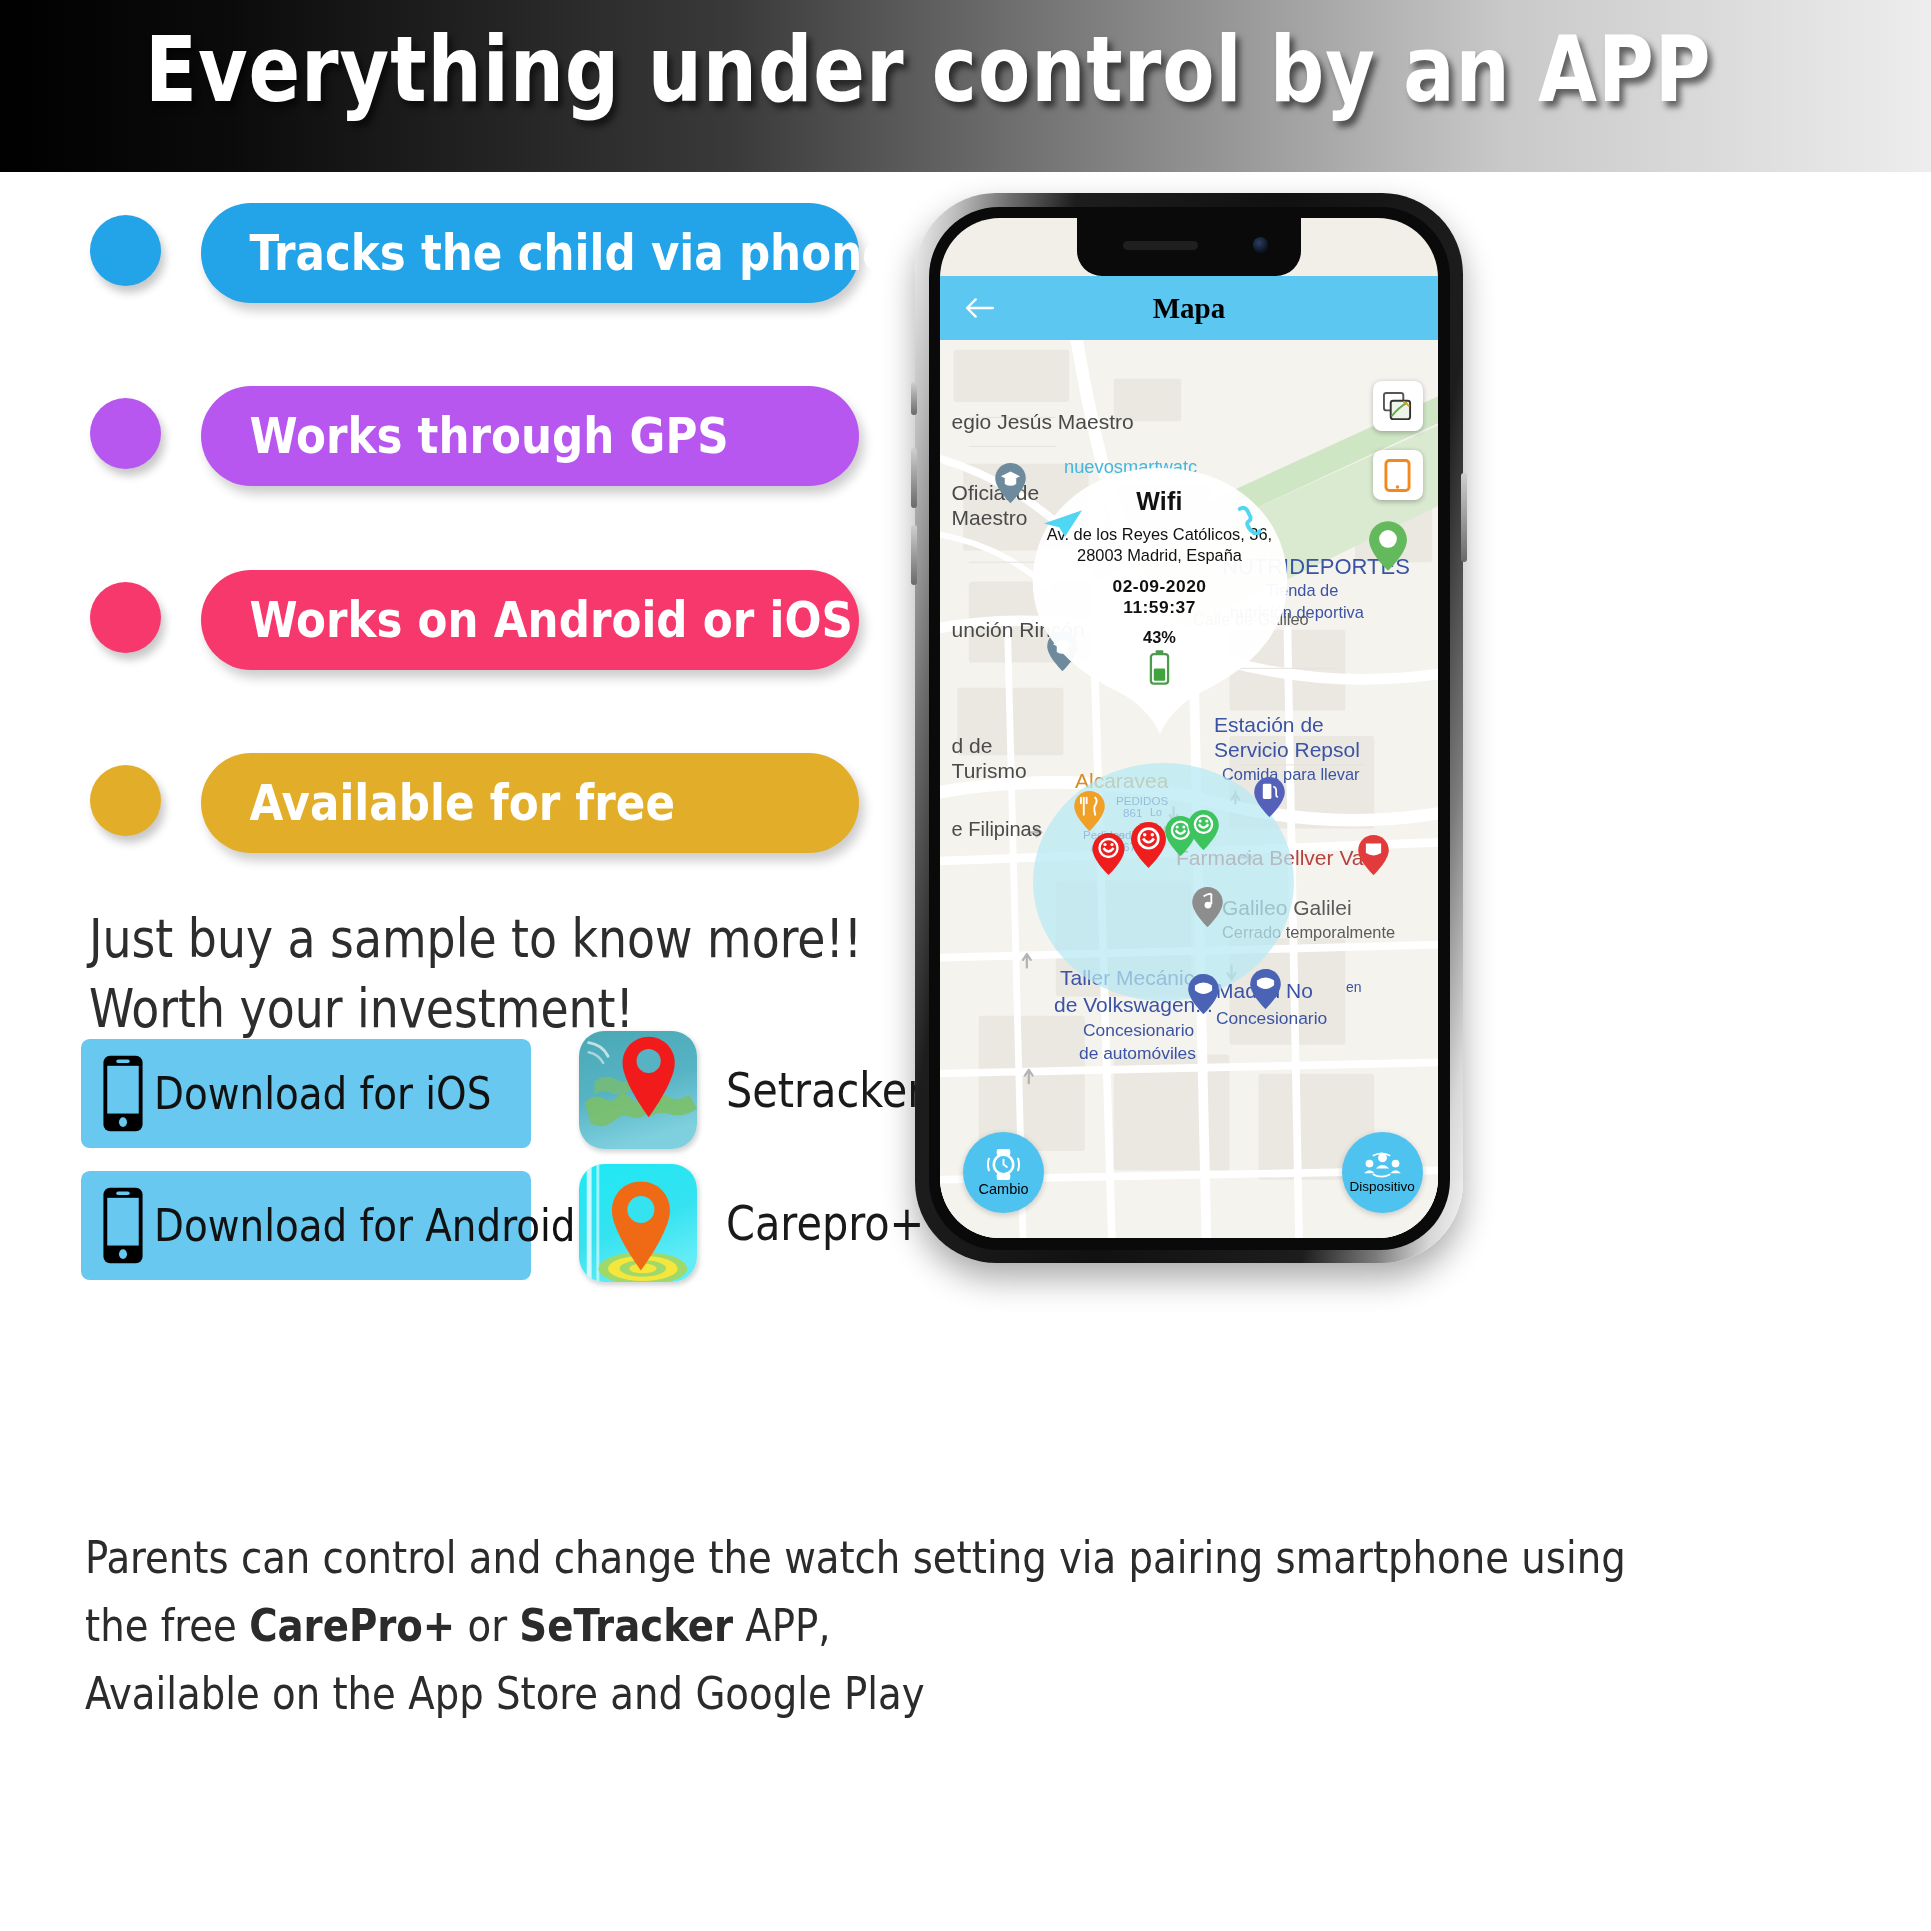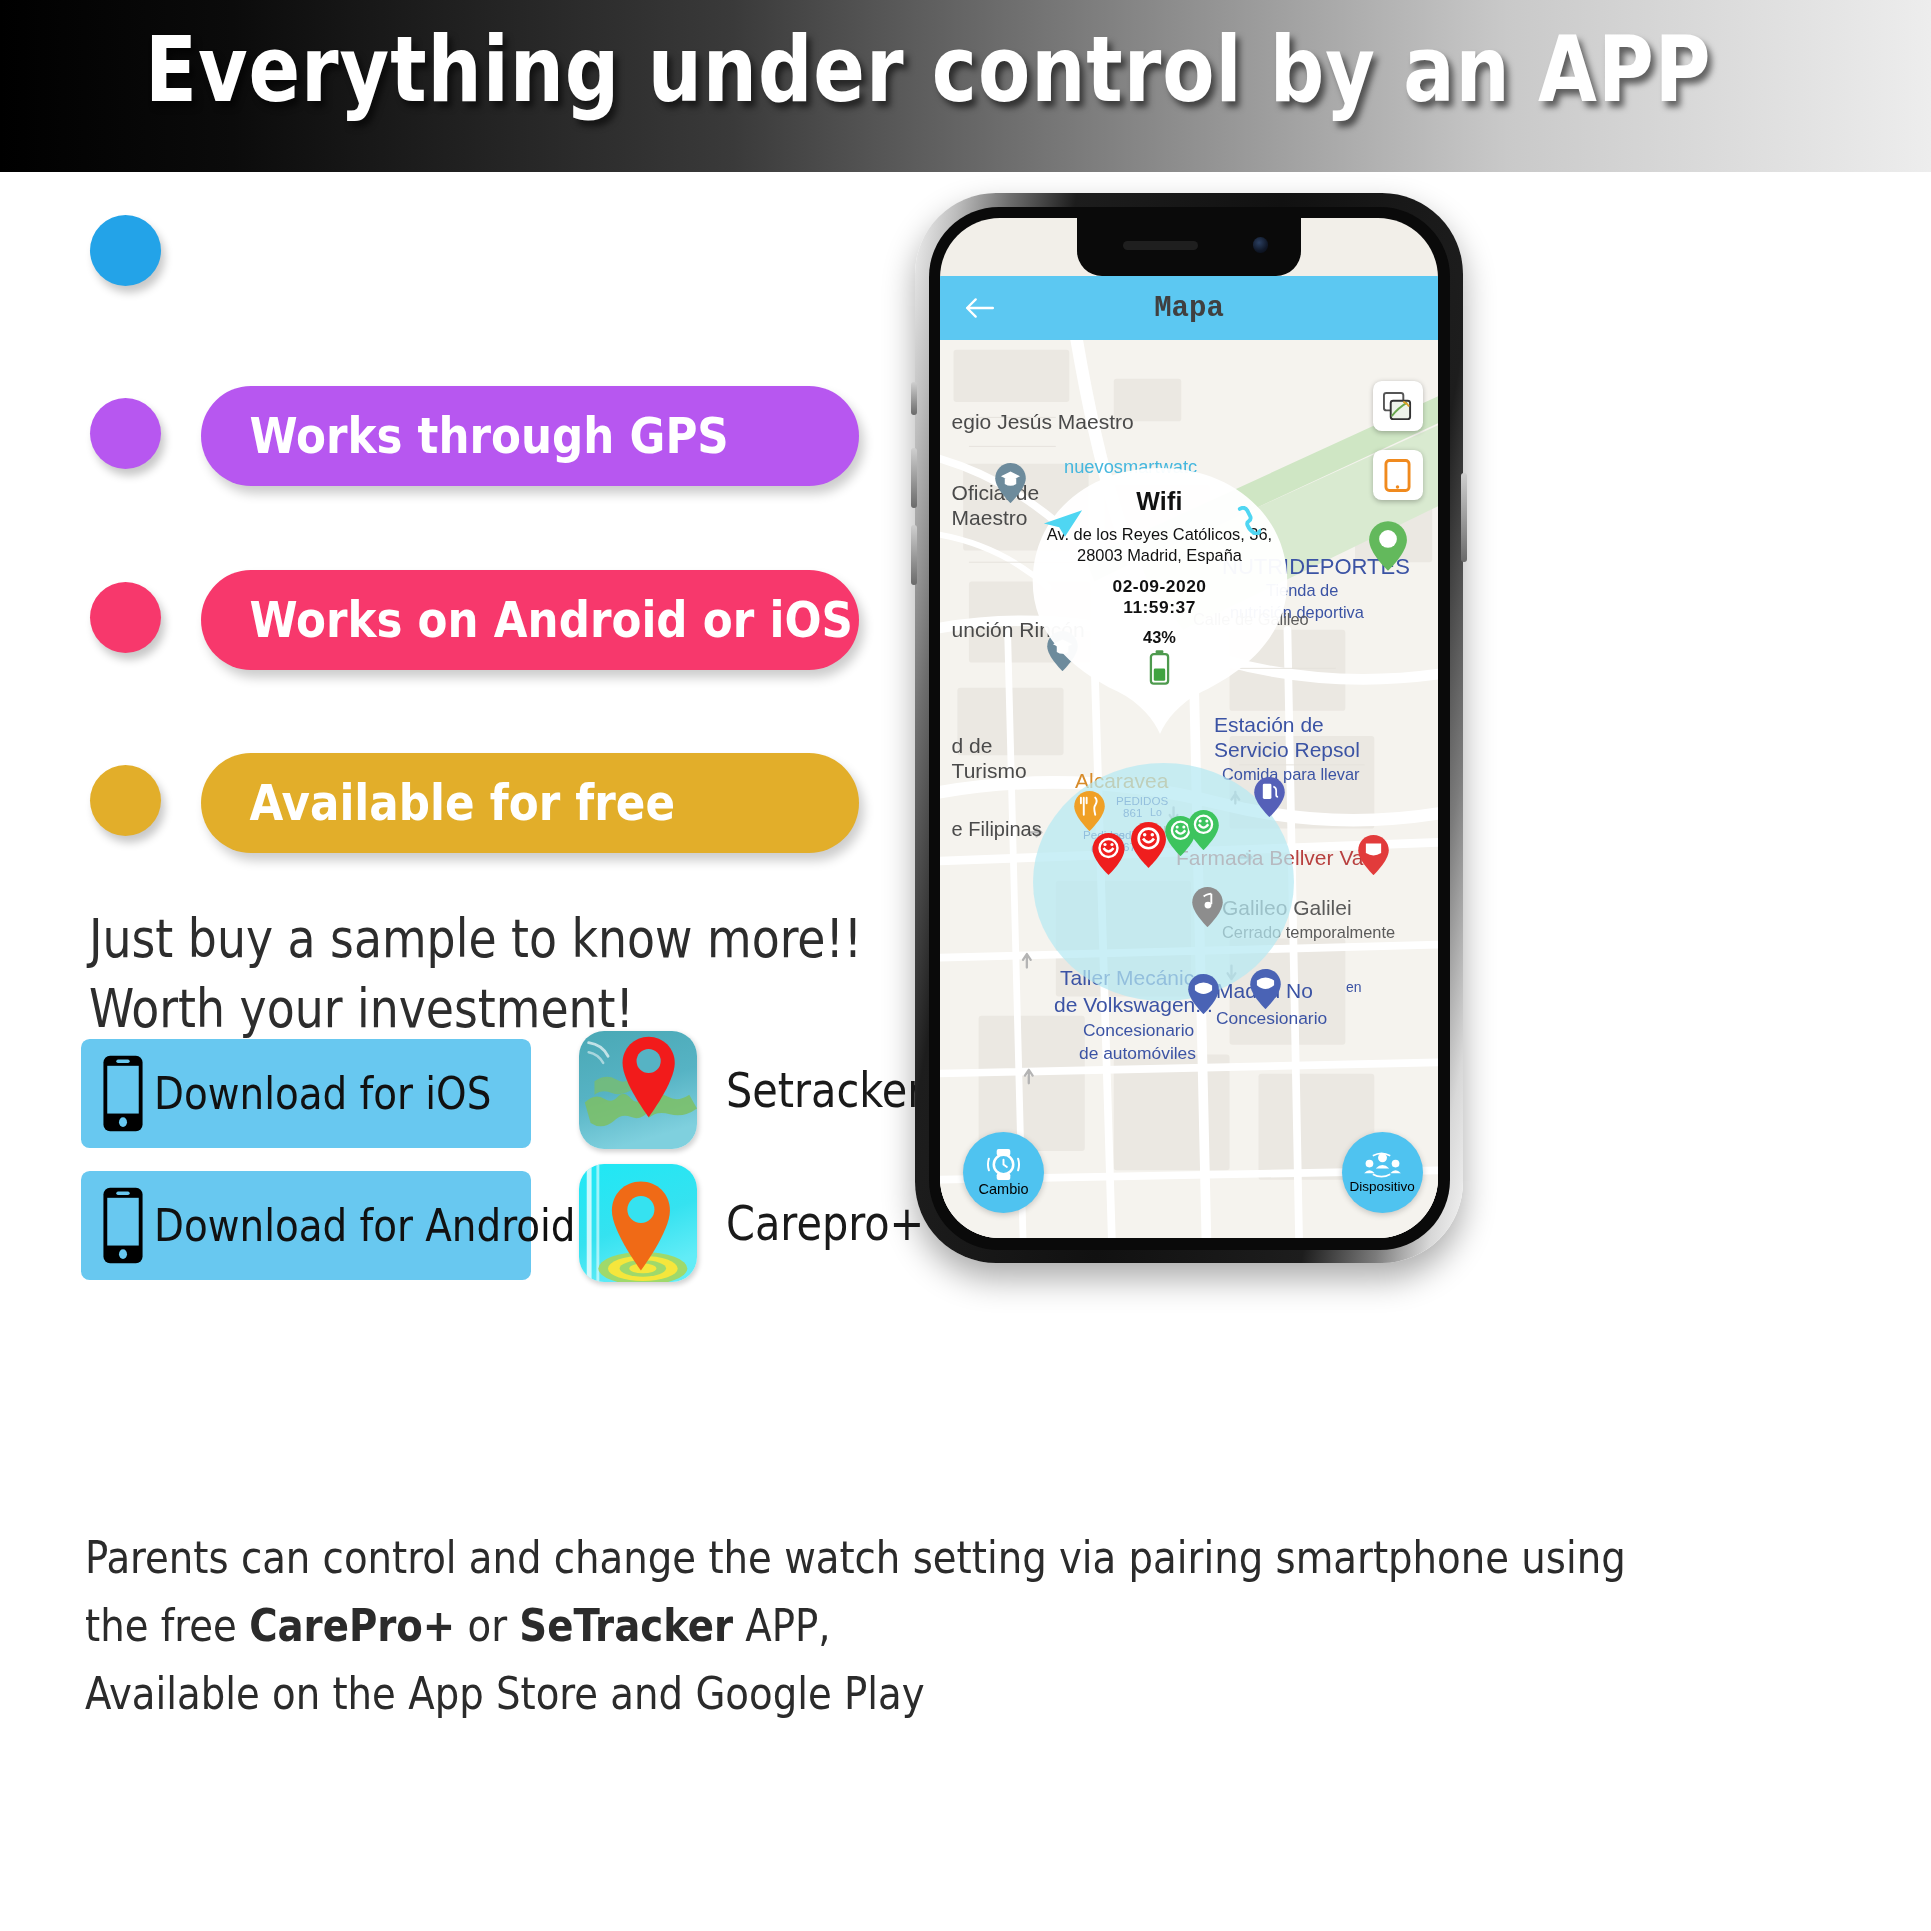--- a/index.html
+++ b/index.html
@@ -140,21 +140,21 @@
   #status-net { font-size: 20px; font-weight: 700; }
   #battery-shell { width: 35px; height: 18.3px; border: 2.4px solid #fff; border-radius: 4.8px; position: relative; }
   #battery-shell::after { content: ""; position: absolute; right: -5.8px; top: 4.8px; width: 2.9px; height: 6.8px; background: #fff; border-radius: 0 1.9px 1.9px 0; }
   #battery-fill { position: absolute; left: 1.9px; top: 1.9px; bottom: 1.9px; width: 25px; background: #fff; border-radius: 1.9px; }
 
   #app-bar {
     position: absolute; left: 0; top: 58px; width: 100%; height: 64px;
     background: #5cc8f2; z-index: 25;
     display: flex; align-items: center; justify-content: center;
   }
-  #app-bar-title { color: #404040; font-size: 29px; font-weight: 700; font-family: Liberation Mono, monospace; }
+  #app-bar-title { color: #000000; font-size: 29px; font-weight: 700; font-family: Liberation Serif, serif; }
   #back-arrow { position: absolute; left: 25px; top: 50%; transform: translateY(-50%); }
 
   
   #map {
     position: absolute; left: 0; top: 122px; right: 0; bottom: 0;
     background: #f6f4ef; overflow: hidden;
   }
   .map-label {
     position: absolute; font-family: "Liberation Sans", sans-serif;
     color: #4a4a4a; white-space: pre; line-height: 1.18;
@@ -194,20 +194,23 @@
 <body>
 
 <div id="header-banner">
   <div id="header-title">Everything under control by an APP</div>
 </div>
 
 <div id="left-col">
 
   <div class="feature-row" style="top:31px">
     <div class="feature-dot" id="dot-1" style="background: rgb(35, 163, 232);"></div>
+    <div class="feature-pill" id="pill-1" style="background: rgb(35, 163, 232);">
+      <span class="feature-label">Tracks the child via phone</span>
+    </div>
   </div>
 
   <div class="feature-row" style="top:214px">
     <div class="feature-dot" id="dot-2" style="background: rgb(183, 87, 240);"></div>
     <div class="feature-pill" id="pill-2" style="background: rgb(183, 87, 240);">
       <span class="feature-label">Works through GPS</span>
     </div>
   </div>
 
   <div class="feature-row" style="top:398px">

